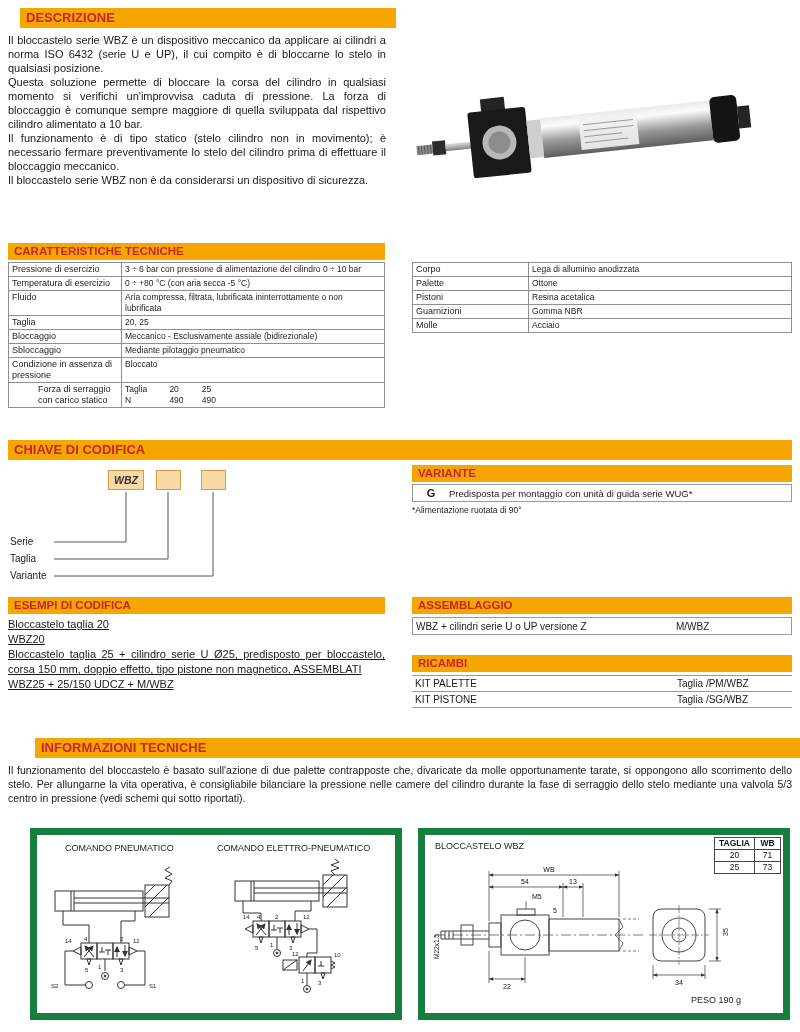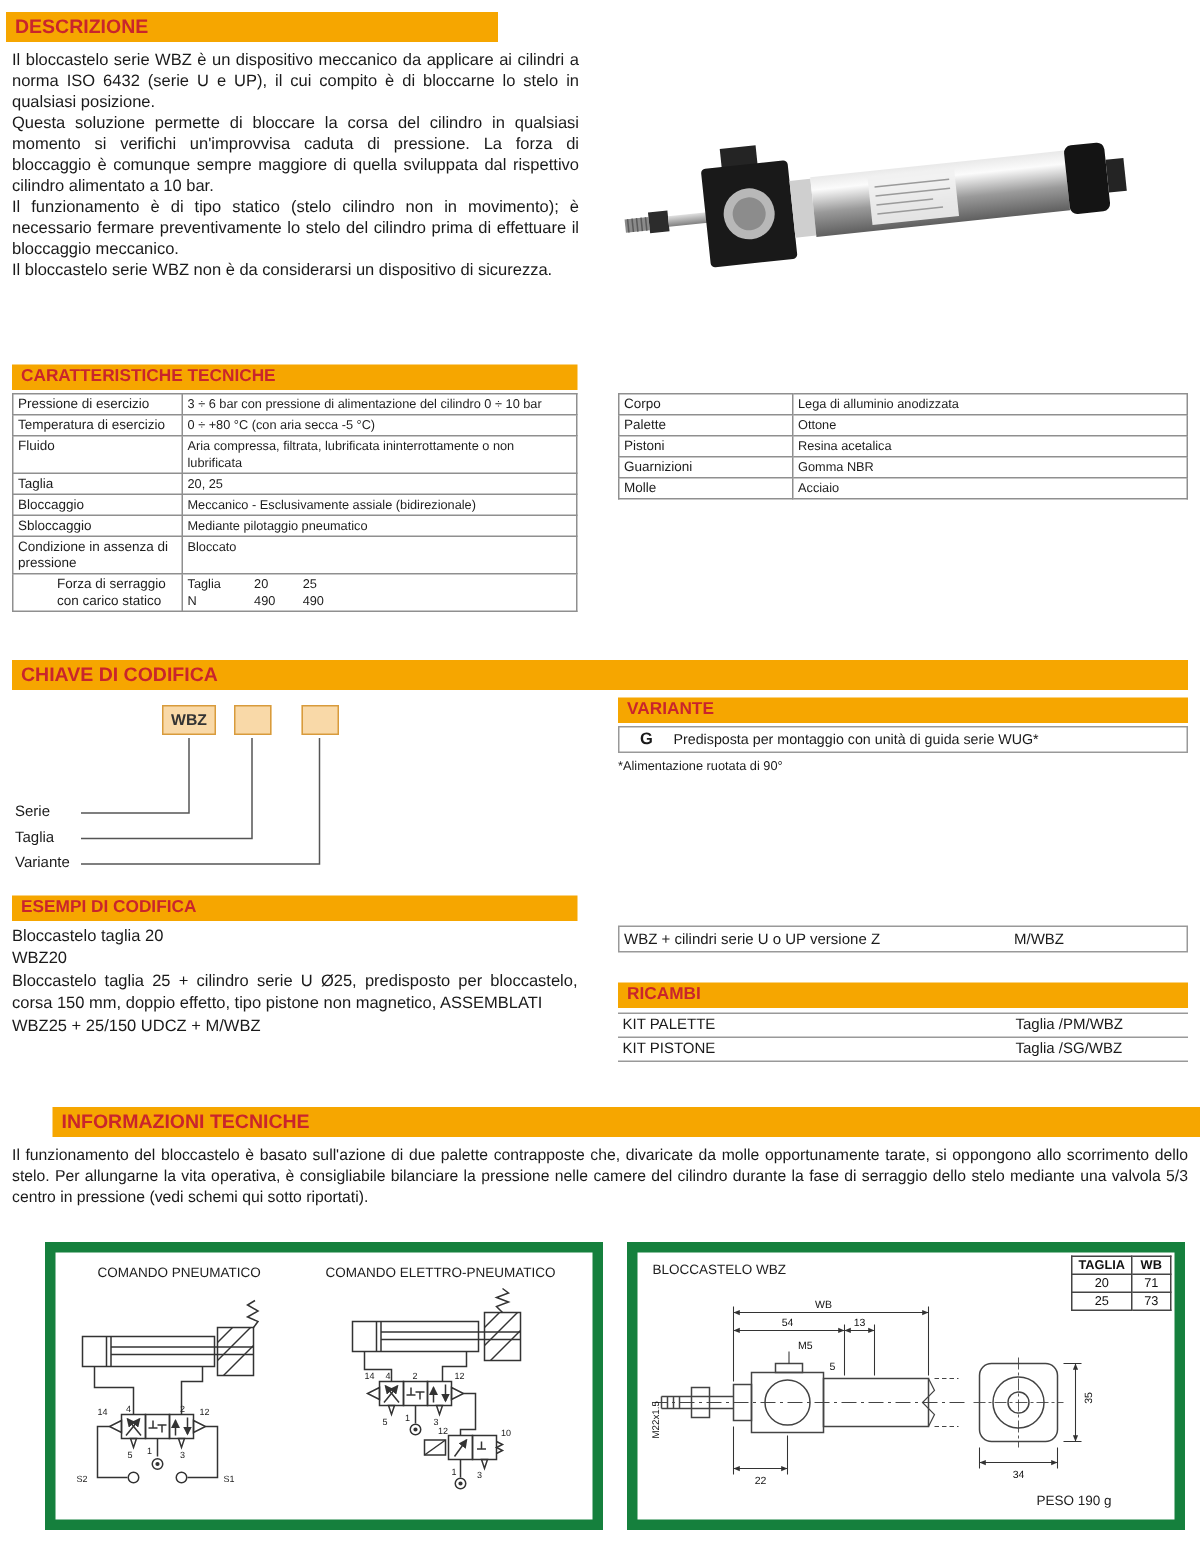--- a/index.html
+++ b/index.html
@@ -45,21 +45,21 @@
   table.mini tr.hd td { font-weight:bold; }
   .mini-taglia { width:40px; } .mini-wb { width:26px; }
 
   svg text { font-family:"Liberation Sans", sans-serif; }
 </style>
 </head>
 <body>
 
 <div class="page">
 
-  <div class="bar bar-lg" style="left:4px;top:8px;width:328px;">DESCRIZIONE</div>
+  <div class="bar bar-lg" style="left:20px;top:8px;width:376px;">DESCRIZIONE</div>
 
   <div class="jtext" style="left:8px;top:33px;width:378px;">
     <p>Il bloccastelo serie WBZ è un dispositivo meccanico da applicare ai cilindri a norma ISO 6432 (serie U e UP), il cui compito è di bloccarne lo stelo in qualsiasi posizione.</p>
     <p>Questa soluzione permette di bloccare la corsa del cilindro in qualsiasi momento si verifichi un'improvvisa caduta di pressione. La forza di bloccaggio è comunque sempre maggiore di quella sviluppata dal rispettivo cilindro alimentato a 10 bar.</p>
     <p>Il funzionamento è di tipo statico (stelo cilindro non in movimento); è necessario fermare preventivamente lo stelo del cilindro prima di effettuare il bloccaggio meccanico.</p>
     <p>Il bloccastelo serie WBZ non è da considerarsi un dispositivo di sicurezza.</p>
   </div>
 
   <div class="abs" style="left:408px;top:55px;width:384px;height:155px;">
     <svg width="384" height="155" viewBox="0 0 384 155">
@@ -199,47 +199,48 @@
   <div class="bar bar-lg" style="left:8px;top:440px;width:784px;">CHIAVE DI CODIFICA</div>
 
   <div class="abs" style="left:8px;top:466px;width:400px;height:125px;">
     <svg class="abs" style="left:0;top:0;" width="400" height="125">
       <g stroke="#555" stroke-width="1" fill="none">
         <polyline points="118,26 118,76 46,76"></polyline>
         <polyline points="160,26 160,93 46,93"></polyline>
         <polyline points="205,26 205,110 46,110"></polyline>
       </g>
     </svg>
-    <div class="codebox" style="left:100px;top:4px;width:36px;height:20px;">
+    <div class="codebox" style="left:100px;top:4px;width:36px;height:20px;font-style:italic;">
       <span>WBZ</span>
     </div>
     <div class="codebox" style="left:148px;top:4px;width:25px;height:20px;"></div>
     <div class="codebox" style="left:193px;top:4px;width:25px;height:20px;"></div>
     <span class="codelabel" style="left:2px;top:70px;">Serie</span>
     <span class="codelabel" style="left:2px;top:87px;">Taglia</span>
     <span class="codelabel" style="left:2px;top:104px;">Variante</span>
   </div>
 
   <div class="bar" style="left:412px;top:465px;width:380px;">VARIANTE</div>
 
   <div class="rowbox" style="left:412px;top:484px;width:380px;height:18px;">
     <span class="g">G</span>
     <span class="desc">Predisposta per montaggio con unità di guida serie WUG*</span>
   </div>
   <div class="abs" style="left:412px;top:505px;font-size:8.5px;color:#1a1a1a;">*Alimentazione ruotata di 90°</div>
 
   <div class="bar" style="left:8px;top:597px;width:377px;">ESEMPI DI CODIFICA</div>
 
-  <div class="jtext" style="left:8px;top:617px;width:377px;line-height:15px;">
+  <div class="jtext" style="left:8px;top:617px;width:377px;line-height:15px;text-decoration:underline;">
     <p style="text-align:left;">Bloccastelo taglia 20</p>
     <p style="text-align:left;">WBZ20</p>
     <p>Bloccastelo taglia 25 + cilindro serie U Ø25, predisposto per bloccastelo, corsa 150 mm, doppio effetto, tipo pistone non magnetico, ASSEMBLATI</p>
     <p style="text-align:left;">WBZ25 + 25/150 UDCZ + M/WBZ</p>
   </div>
 
+  <div class="bar" style="left:412px;top:597px;width:380px;">ASSEMBLAGGIO</div>
 
   <div class="abs" style="left:412px;top:617px;width:380px;border:1px solid #999;">
     <div class="pairrow" style="border-bottom:none;padding:0 3px;">
       <span>WBZ + cilindri serie U o UP versione Z</span>
       <span class="val">M/WBZ</span>
     </div>
   </div>
 
   <div class="bar" style="left:412px;top:655px;width:380px;">RICAMBI</div>
 

